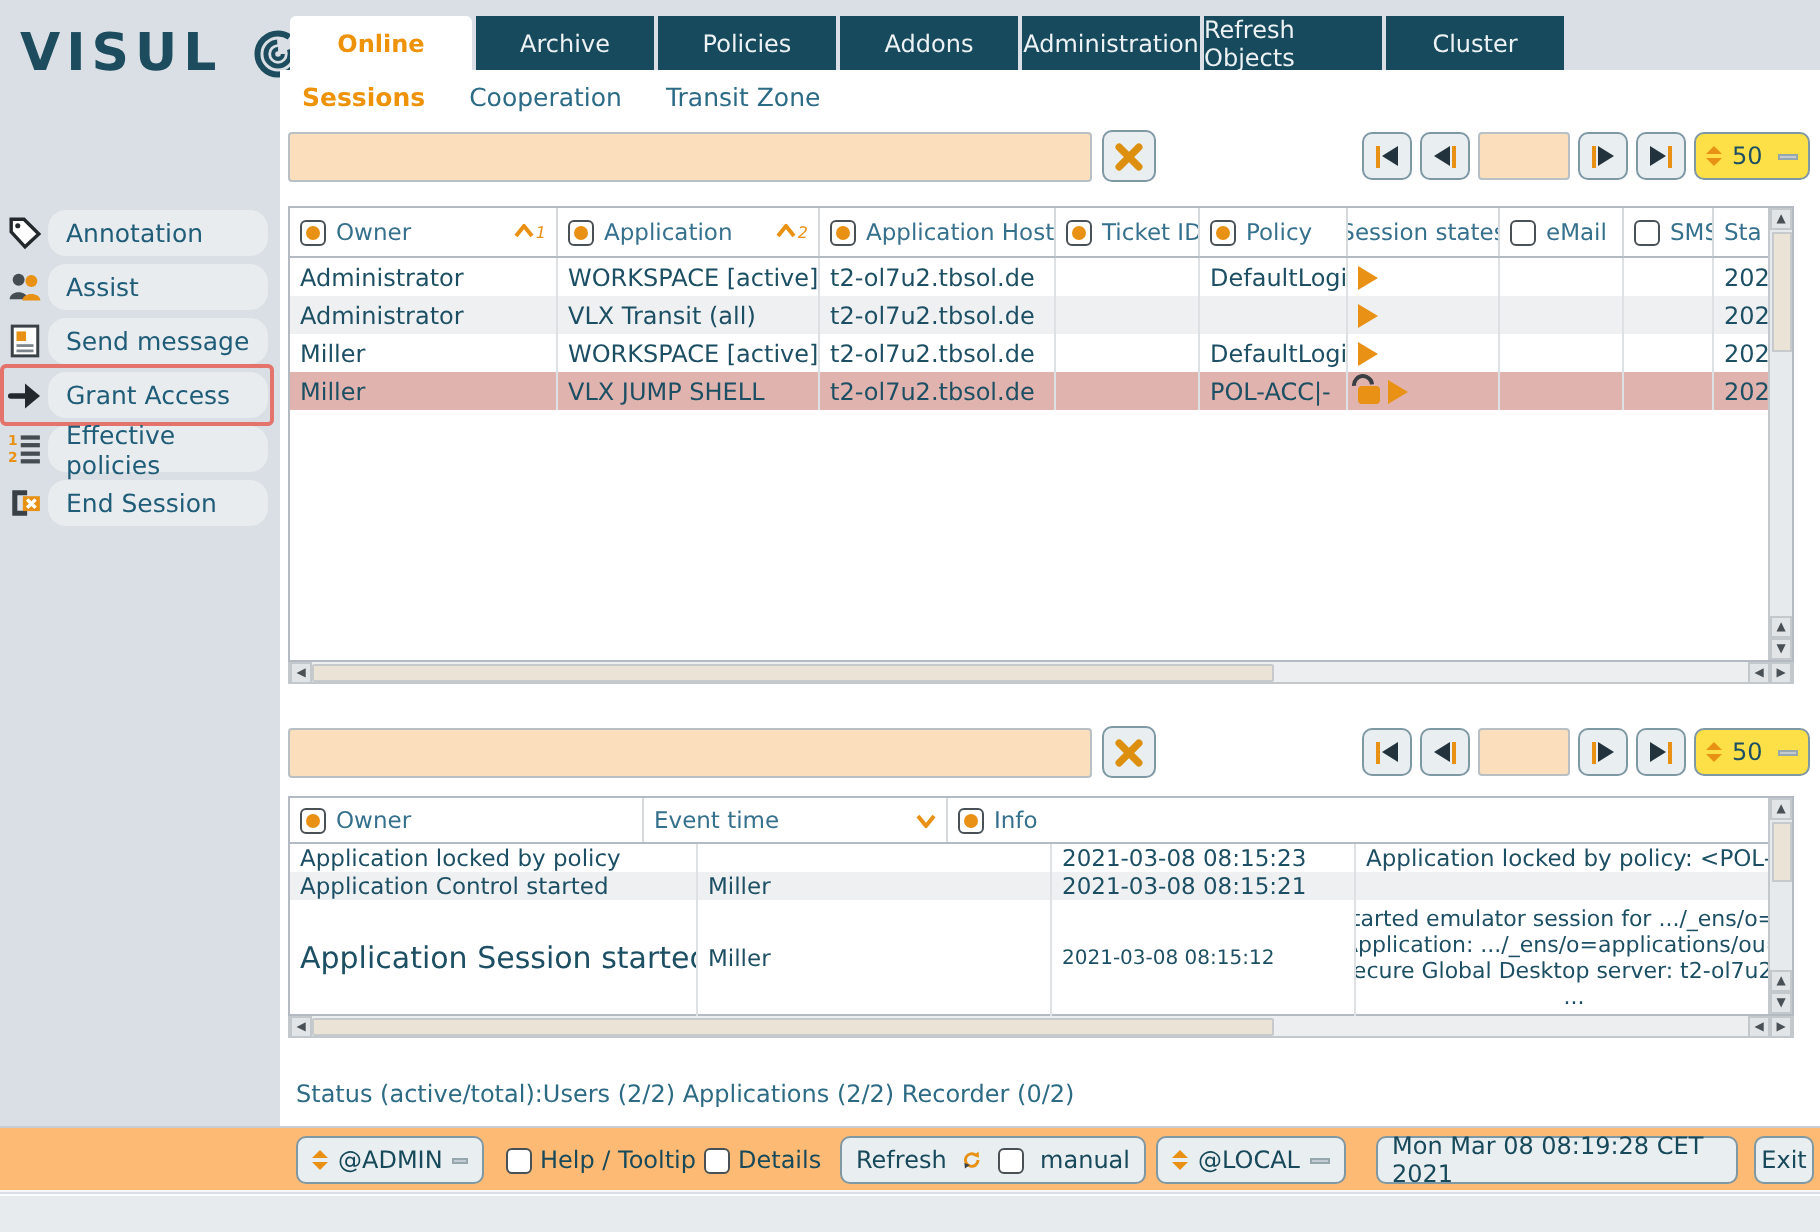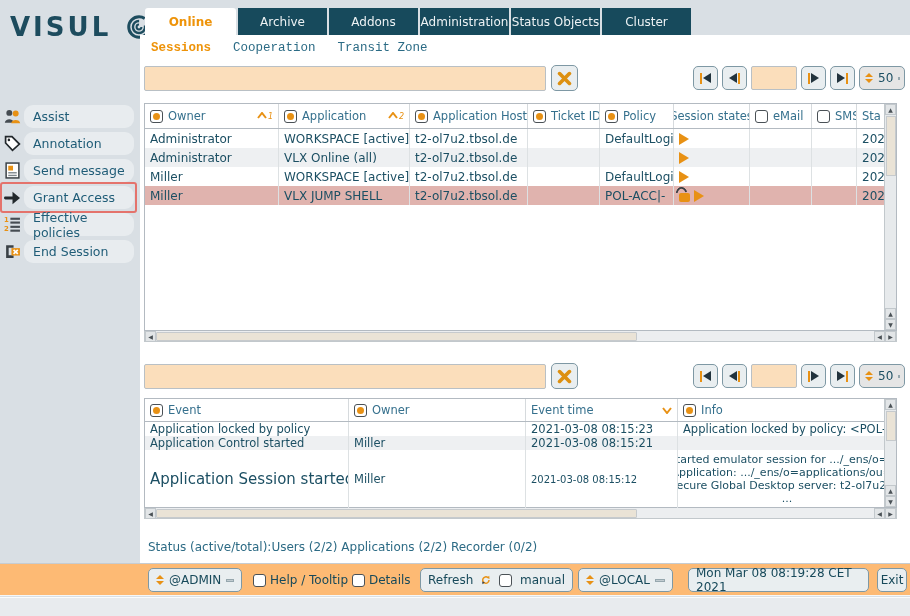--- a/index.html
+++ b/index.html
@@ -18,36 +18,36 @@
   .tabbar { position:absolute; left:145px; top:8px; display:flex; height:27px; }
   .tab { width:91px; height:27px; display:flex; align-items:center; justify-content:center;
          background:#174a5c; color:#edf2f4; font-size:12px; cursor:default; }
   .tab + .tab { border-left:2px solid #d9dfe4; }
   .tab.active { background:#ffffff; color:#ee9309; font-weight:bold; height:28px;
                 border-left:none; border-top-left-radius:3px; border-top-right-radius:3px; }
 
   
   .content { position:absolute; left:140px; top:35px; width:770px; height:528px; background:#fff; }
   .subnav { position:absolute; left:11px; top:6px; display:flex; gap:22px; font-size:12.5px; }
-  .subnav .sub { color:#2b6b85;font-family:Liberation Mono, monospace; }
+  .subnav .sub { color:#2b6b85; }
   .subnav .sub.active { color:#ee9309; font-weight:bold; }
 
   
   .filter-input { position:absolute; left:4px; width:402px; height:25px; background:#fbdebb;
                   border:1px solid #b9c0c5; border-radius:2px; outline:none; padding:0 6px;
                   font-family:inherit; font-size:12px; color:#1c4f63; }
   .clear-btn { position:absolute; left:411px; width:27px; height:26px; background:#e9eef0;
                border:1px solid #7e98a4; border-radius:5px; display:flex; align-items:center;
                justify-content:center; }
   .pager { position:absolute; right:5px; display:flex; gap:4px; align-items:center; }
   .pbtn { width:25px; height:24px; border:1px solid #7e98a4; border-radius:5px; background:#e9eef0;
           display:flex; align-items:center; justify-content:center; gap:1px; }
   .pinput { width:46px; height:24px; background:#fbdebb; border:1px solid #b9c0c5;
             border-radius:2px; outline:none; padding:0 4px; font-family:inherit; }
-  .psize { width:46px; height:24px; border:1px solid #7e98a4; border-radius:5px; background:#e5e5e5;
+  .psize { width:58px; height:24px; border:1px solid #7e98a4; border-radius:5px; background:#fde047;
            display:flex; align-items:center; padding:0 5px; gap:5px; color:#1c4f63; }
   .bar { width:2px; height:11px; background:#e89114; }
   .tri-l { width:0; height:0; border-right:8px solid #22333d; border-top:5px solid transparent; border-bottom:5px solid transparent; }
   .tri-r { width:0; height:0; border-left:8px solid #22333d; border-top:5px solid transparent; border-bottom:5px solid transparent; }
   .updn { display:flex; flex-direction:column; gap:2px; }
   .updn .u { width:0;height:0;border-bottom:4px solid #e89114;border-left:4px solid transparent;border-right:4px solid transparent; }
   .updn .d { width:0;height:0;border-top:4px solid #e89114;border-left:4px solid transparent;border-right:4px solid transparent; }
   .ddash { width:10px; height:3px; background:#c2ccd1; border:1px solid #96a7ae; margin-left:auto; }
 
   
@@ -124,50 +124,51 @@
       <circle cx="15" cy="15" r="11" fill="none" stroke="#1d4c5e" stroke-width="3.2" stroke-dasharray="58 11"></circle>
       <circle cx="15" cy="15" r="6.5" fill="none" stroke="#1d4c5e" stroke-width="2.6" stroke-dasharray="30 8"></circle>
       <circle cx="15" cy="15" r="2.6" fill="none" stroke="#1d4c5e" stroke-width="2.2" stroke-dasharray="12 4"></circle>
     </svg>
     <span>X</span>
   </div>
 
   <div class="tabbar">
     <div class="tab active">Online</div>
     <div class="tab">Archive</div>
+    <div class="tab">Policies</div>
     <div class="tab">Addons</div>
     <div class="tab">Administration</div>
-    <div class="tab">Status Objects</div>
+    <div class="tab">Refresh Objects</div>
     <div class="tab">Cluster</div>
   </div>
 
   <div class="sidebar">
     <div style="height:66px"></div>
+    <div class="side-item">
+      <span class="side-icon">
+        <svg width="17" height="17" viewBox="0 0 16 16">
+            <path d="M1.5 1.5 h6 l7 7 -6.5 6 -6.5 -7 z" fill="#fff" stroke="#22282c" stroke-width="1.6"></path>
+            <circle cx="4.6" cy="4.6" r="1.2" fill="#22282c"></circle>
+          </svg>
+      </span>
+      <div class="side-box">
+          <span>Annotation</span>
+        </div>
+    </div>
     <div class="side-item">
       <span class="side-icon">
         <svg width="17" height="17" viewBox="0 0 16 16">
             <circle cx="5" cy="4.6" r="2.8" fill="#454c52"></circle>
             <path d="M.8 13.8 c0-4.4 8.4-4.4 8.4 0 z" fill="#454c52"></path>
             <circle cx="11" cy="5.2" r="2.8" fill="#e89114"></circle>
             <path d="M6.8 14.4 c0-4.2 8.4-4.2 8.4 0 z" fill="#e89114"></path>
           </svg>
       </span>
       <div class="side-box">
           <span>Assist</span>
-        </div>
-    </div>
-    <div class="side-item">
-      <span class="side-icon">
-        <svg width="17" height="17" viewBox="0 0 16 16">
-            <path d="M1.5 1.5 h6 l7 7 -6.5 6 -6.5 -7 z" fill="#fff" stroke="#22282c" stroke-width="1.6"></path>
-            <circle cx="4.6" cy="4.6" r="1.2" fill="#22282c"></circle>
-          </svg>
-      </span>
-      <div class="side-box">
-          <span>Annotation</span>
         </div>
     </div>
     <div class="side-item">
       <span class="side-icon">
         <svg width="17" height="17" viewBox="0 0 16 16">
             <rect x="2" y="1" width="12" height="14" fill="#fff" stroke="#3a4146" stroke-width="1.4"></rect>
             <rect x="4" y="3.5" width="4.5" height="4.5" fill="#e89114"></rect>
             <rect x="4" y="9.5" width="8" height="1.3" fill="#7c858b"></rect>
             <rect x="4" y="12" width="8" height="1.3" fill="#7c858b"></rect>
           </svg>
@@ -326,21 +327,21 @@
         <div class="td c5">DefaultLogin</div>
         <div class="td c6">
             <span class="play"></span>
           </div>
         <div class="td c7"></div>
         <div class="td c8"></div>
         <div class="td c9">202</div>
       </div>
       <div class="tr alt">
         <div class="td c1">Administrator</div>
-        <div class="td c2">VLX Online (all)</div>
+        <div class="td c2">VLX Transit (all)</div>
         <div class="td c3">t2-ol7u2.tbsol.de</div>
         <div class="td c4"></div>
         <div class="td c5"></div>
         <div class="td c6">
             <span class="play"></span>
           </div>
         <div class="td c7"></div>
         <div class="td c8"></div>
         <div class="td c9">202</div>
       </div>
@@ -428,26 +429,20 @@
             <i class="u"></i>
             <i class="d"></i>
           </span>
         <span>50</span>
         <span class="ddash"></span>
       </div>
     </div>
 
     <div class="tbl" style="top:363px; height:110px">
       <div class="thr" style="height:23px">
-        <div class="th e1">
-          <span class="hradio">
-              <i></i>
-            </span>
-          <span>Event</span>
-        </div>
         <div class="th e2">
           <span class="hradio">
               <i></i>
             </span>
           <span>Owner</span>
         </div>
         <div class="th e3">
           <span>Event time</span>
           <span class="sort">
               <svg width="10" height="7" viewBox="0 0 10 7">

